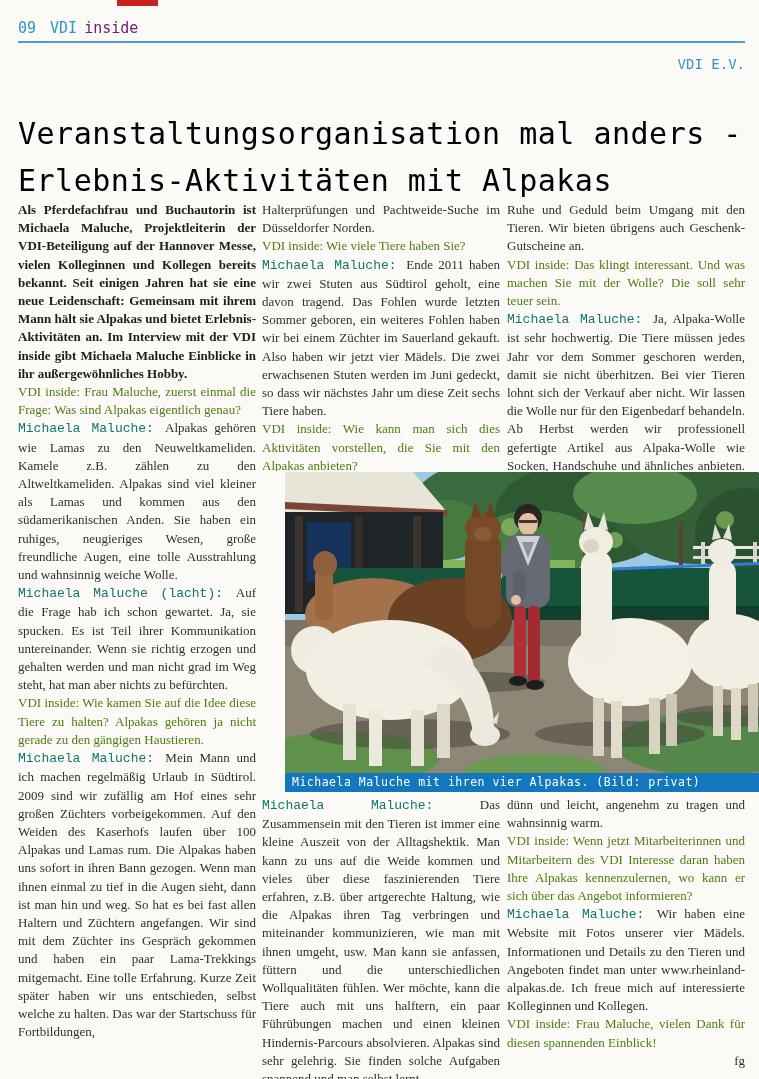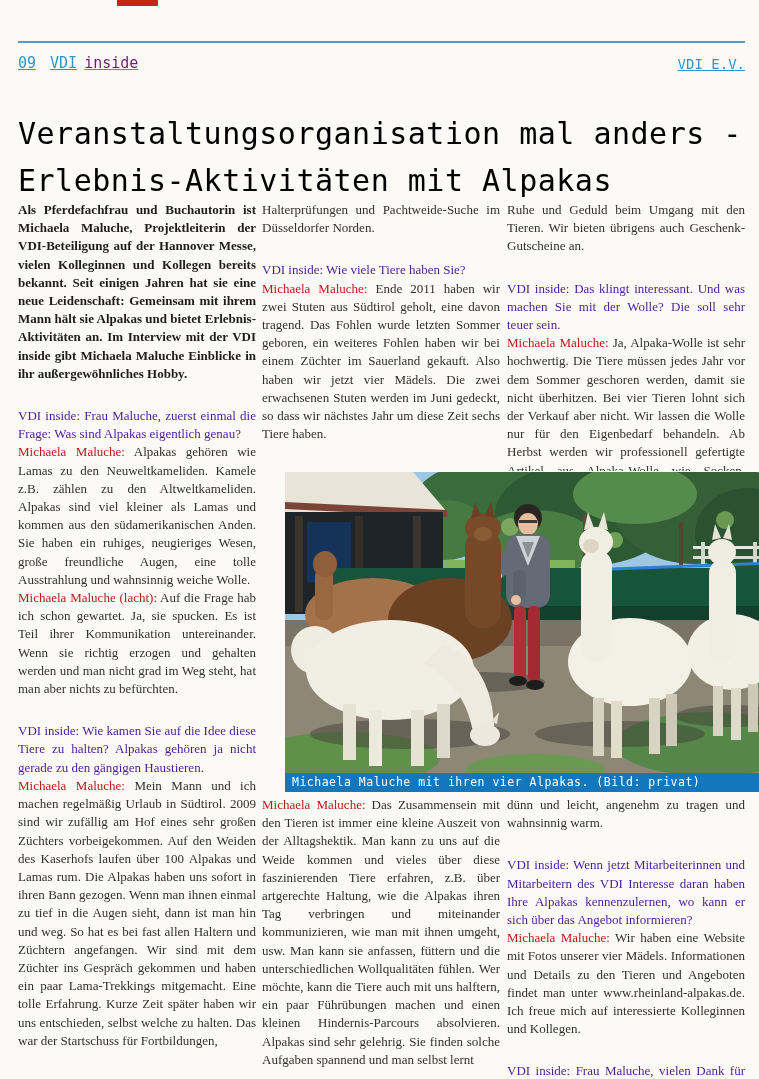--- a/index.html
+++ b/index.html
@@ -1,35 +1,35 @@
 <!DOCTYPE html>
 <html lang="de"><head>
 <meta charset="utf-8">
 <style>
   html,body{margin:0;padding:0;background:#e8e8e8;}
   .page{position:relative;width:759px;height:1079px;background:#fbfaf6;overflow:hidden;
         font-family:"Liberation Serif",serif;}
   .red-mark{position:absolute;left:117px;top:0;width:41px;height:6px;background:#c8231d;}
-  .header{position:absolute;left:18px;top:19px;width:727px;display:flex;align-items:flex-end;
-          font-family:"DejaVu Sans Mono",monospace;font-size:15px;color:#2f96cb;text-decoration:underline;}
+  .header{position:absolute;left:18px;top:19px;width:727px;display:flex;align-items:flex-start;
+          font-family:"DejaVu Sans Mono",monospace;font-size:15px;color:#2f96cb;}
   .header .pageno{margin-right:14px;}
   .header .brand{margin-right:7px;}
   .header .suffix{color:#701a75;}
   .header .right{margin-left:auto;font-size:14px;margin-top:37px;}
   .rule{position:absolute;left:18px;top:41px;width:727px;height:2px;background:#4f9ccf;}
   .title{position:absolute;left:18px;top:90px;width:735px;
          font-family:"DejaVu Sans Mono",monospace;font-size:30px;line-height:47px;
          font-weight:400;color:#000000;letter-spacing:.5px;white-space:nowrap;}
   .col{position:absolute;width:238px;overflow:hidden;
        font-size:13px;line-height:18.2px;text-align:justify;color:#33302c;
        hyphens:auto;-webkit-hyphens:auto;}
   .col p{margin:0;}
   .col .intro{font-weight:700;color:#1f1d1b;}
-  .col .q{color:#4c1d95;margin-top:24px;}
-  .col .speaker{color:#b91c1c;}
+  .col .q{color:#4d7c0f;}
+  .col .speaker{color:#0f766e;font-family:Liberation Mono, monospace;}
   .col .sig{text-align:right;}
   #col1{left:18px;top:201px;height:862px;}
   #col2-top{left:262px;top:201px;height:270px;}
   #col3-top{left:507px;top:201px;height:270px;}
   #col2-bottom{left:262px;top:796px;height:283px;}
   #col3-bottom{left:507px;top:796px;height:283px;}
   figure.photo{position:absolute;left:262px;top:472px;width:484px;margin:0;padding-left:23px;}
   figure.photo svg{display:block;width:484px;height:301px;}
   figure.photo figcaption{height:19px;background:#1277bd;color:#ffffff;
          font-family:"DejaVu Sans Mono",monospace;font-size:11.5px;line-height:19px;

